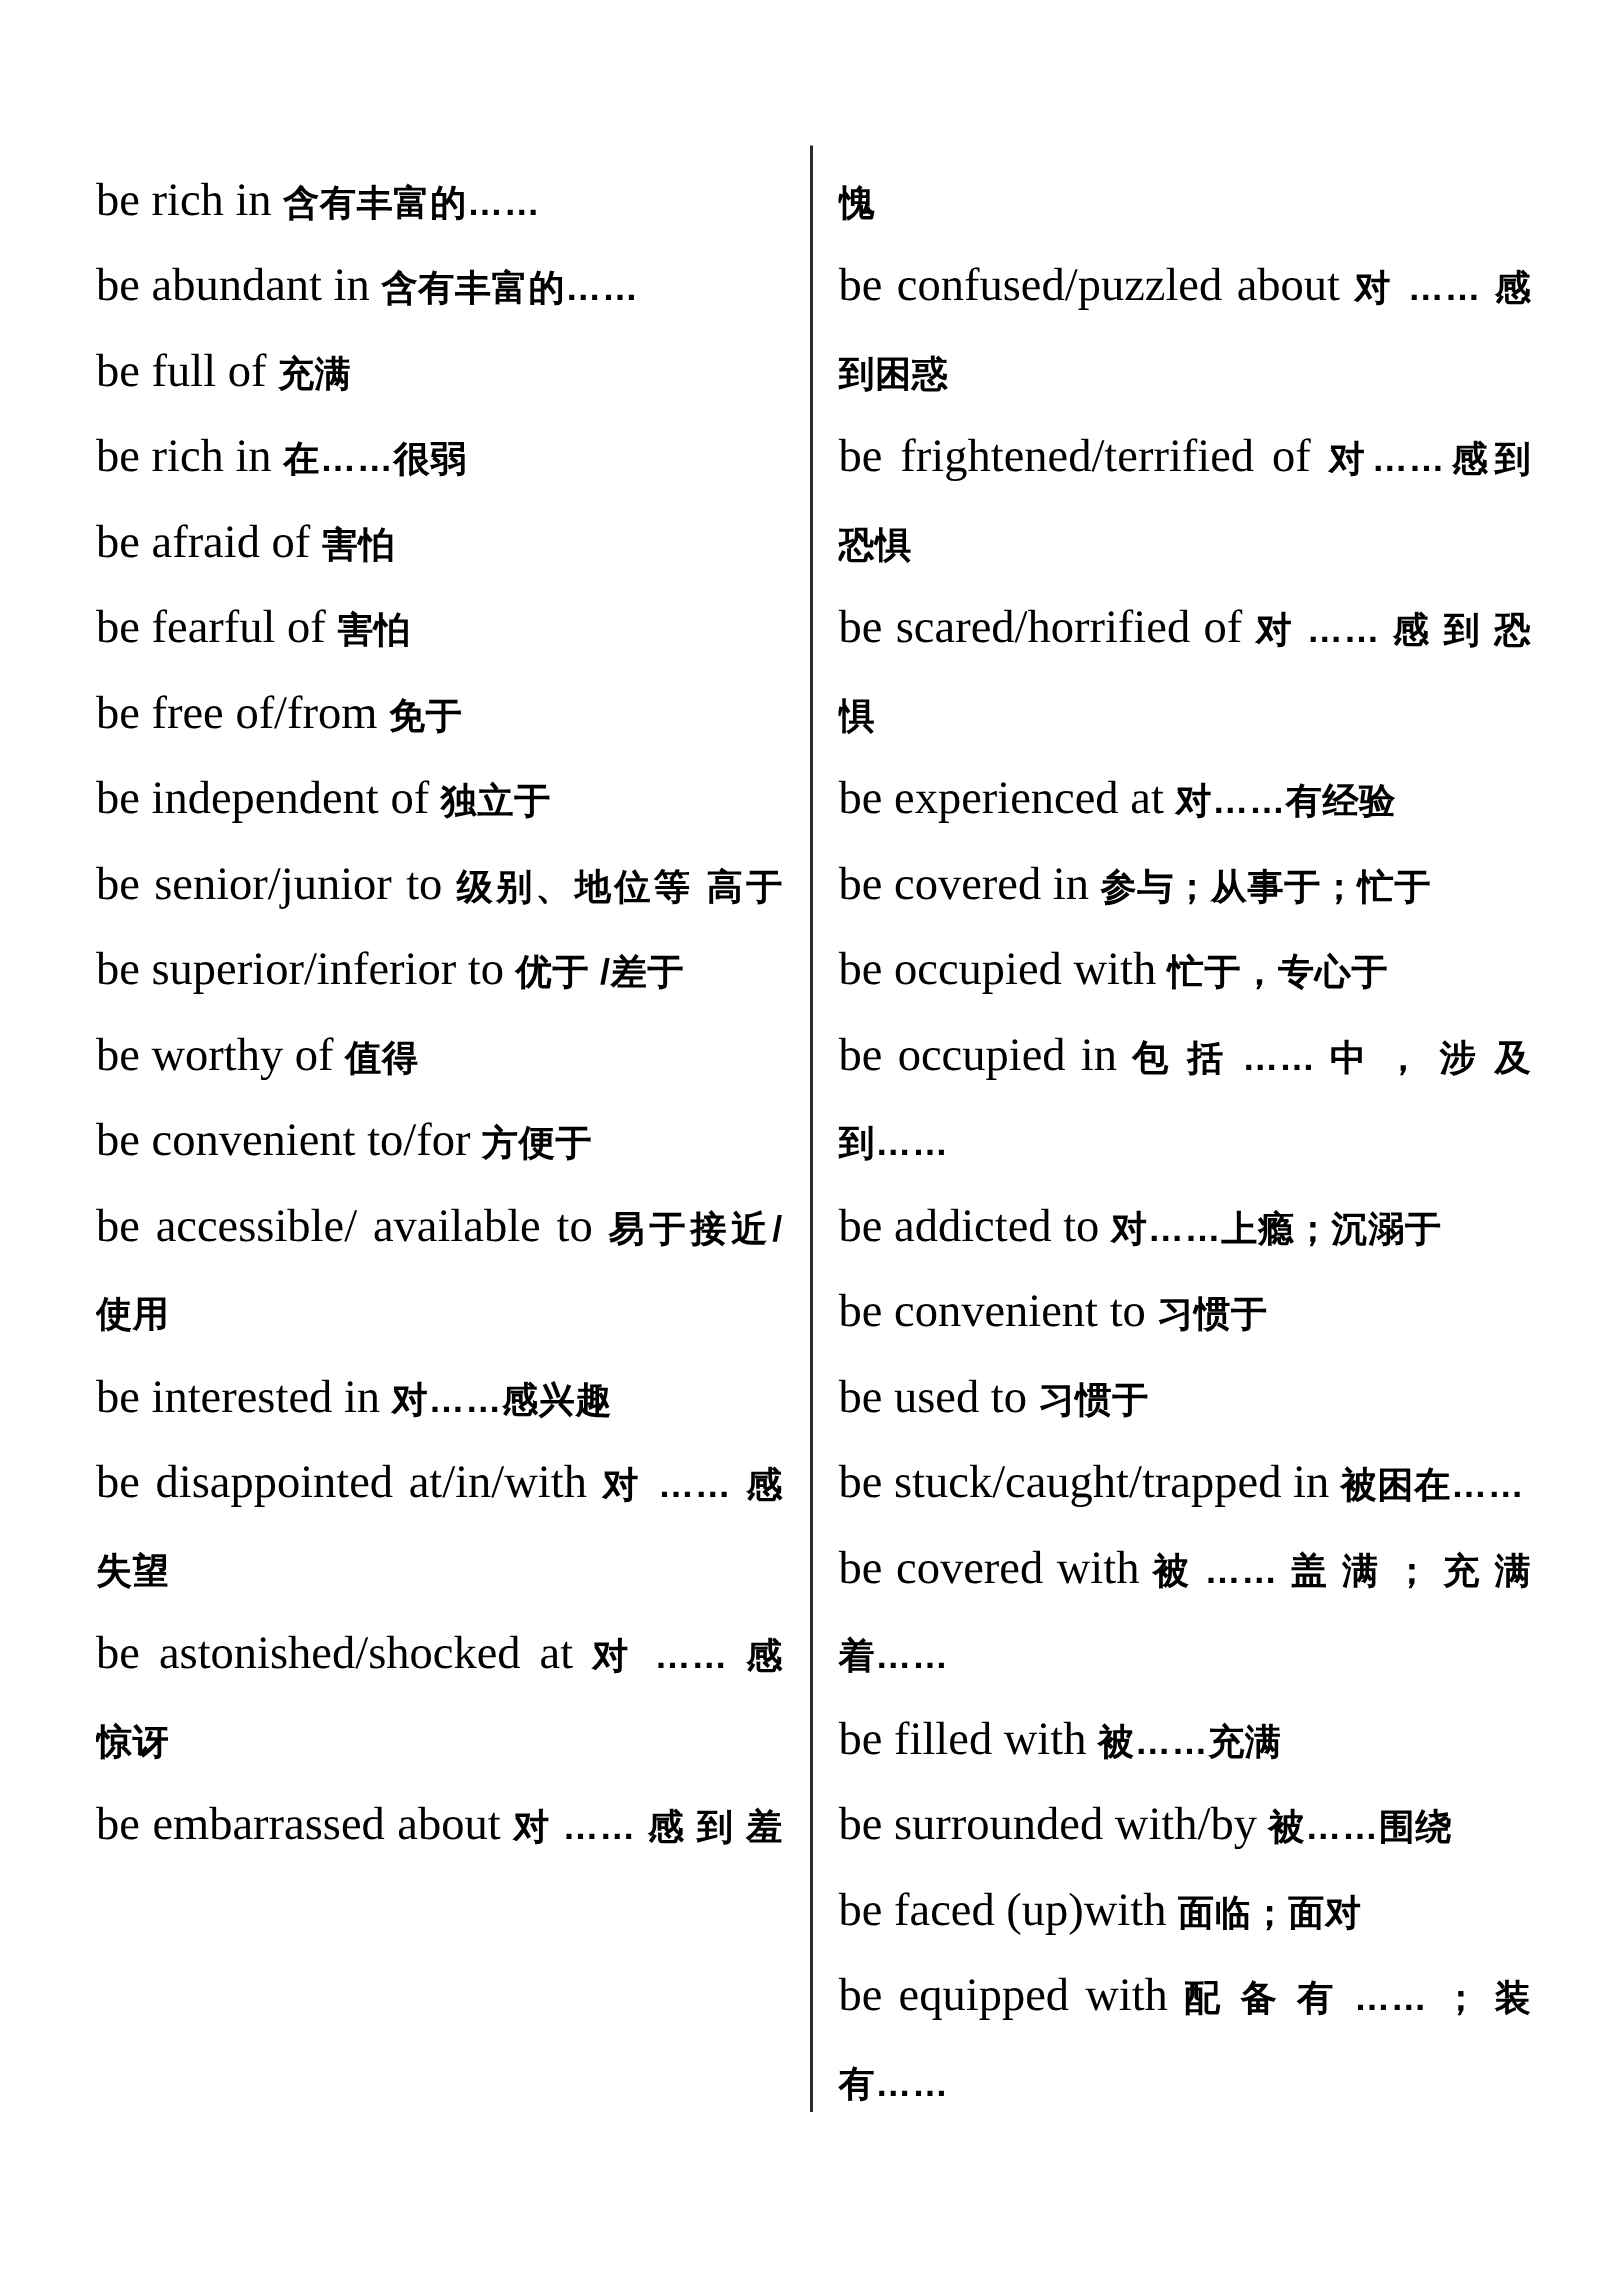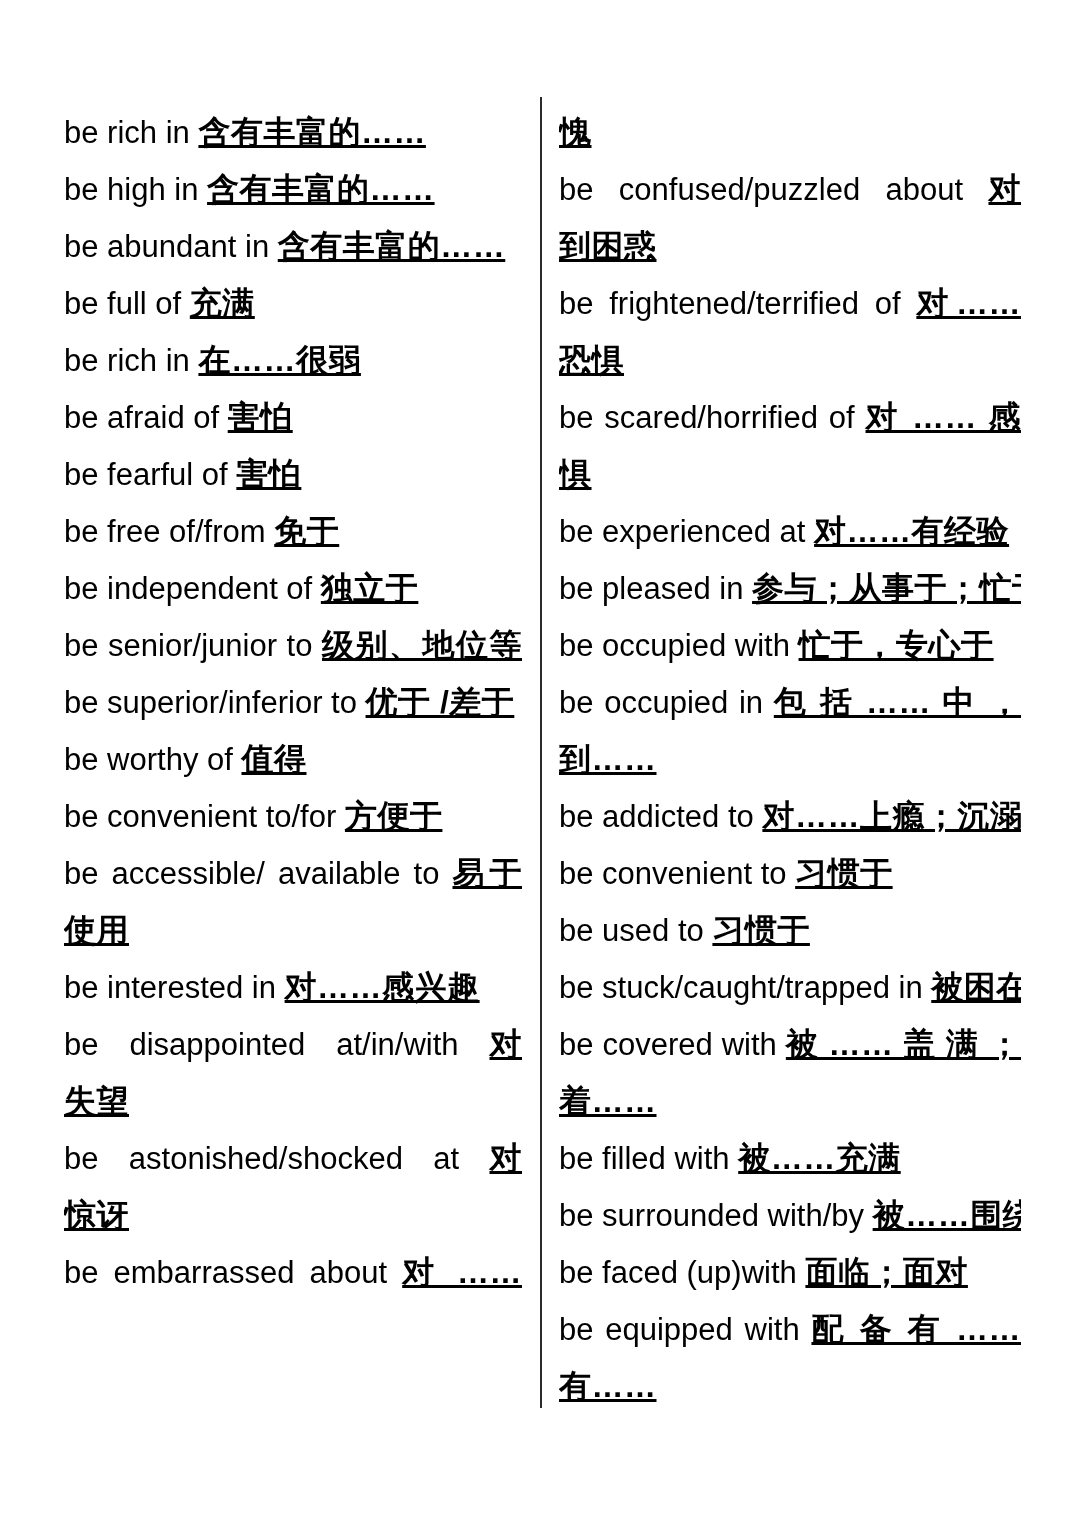--- a/index.html
+++ b/index.html
@@ -15,39 +15,37 @@
   #col-right{left:559px;width:462px;}
   .line{
     height:57px;line-height:57px;font-size:31px;
     white-space:nowrap;overflow:hidden;text-align:left;
   }
   .line.just{
     white-space:normal;
     text-align:justify;
     text-align-last:justify;
   }
-  .en{font-family:Liberation Sans, sans-serif;}
+  .en{font-family:Liberation Serif, serif;}
   .zh{
-    font-weight:700;font-size:32px;
+    font-weight:700;font-size:24px;
     font-family:"Liberation Sans","DejaVu Sans",sans-serif;
     letter-spacing:0.5px;
-    text-decoration:underline;
   }
   .divider{
     position:absolute;left:540px;top:97px;
     width:2px;height:1311px;background:#2b2b2b;
   }
 </style>
 </head>
 <body>
 
 <div class="page">
   <div id="col-left" class="col">
       <div class="line"><span class="en">be rich in </span><span class="zh">含有丰富的……</span></div>
-      <div class="line"><span class="en">be high in </span><span class="zh">含有丰富的……</span></div>
       <div class="line"><span class="en">be abundant in </span><span class="zh">含有丰富的……</span></div>
       <div class="line"><span class="en">be full of </span><span class="zh">充满</span></div>
       <div class="line"><span class="en">be rich in </span><span class="zh">在……很弱</span></div>
       <div class="line"><span class="en">be afraid of </span><span class="zh">害怕</span></div>
       <div class="line"><span class="en">be fearful of </span><span class="zh">害怕</span></div>
       <div class="line"><span class="en">be free of/from </span><span class="zh">免于</span></div>
       <div class="line"><span class="en">be independent of </span><span class="zh">独立于</span></div>
       <div class="line just"><span class="en">be senior/junior to </span><span class="zh">级别、地位等 高于</span></div>
       <div class="line"><span class="en">be superior/inferior to </span><span class="zh">优于 /差于</span></div>
       <div class="line"><span class="en">be worthy of </span><span class="zh">值得</span></div>
@@ -64,21 +62,21 @@
   <div class="divider"></div>
   <div id="col-right" class="col">
       <div class="line"><span class="zh">愧</span></div>
       <div class="line just"><span class="en">be confused/puzzled about </span><span class="zh">对 …… 感</span></div>
       <div class="line"><span class="zh">到困惑</span></div>
       <div class="line just"><span class="en">be frightened/terrified of </span><span class="zh">对……感到</span></div>
       <div class="line"><span class="zh">恐惧</span></div>
       <div class="line just"><span class="en">be scared/horrified of </span><span class="zh">对 …… 感 到 恐</span></div>
       <div class="line"><span class="zh">惧</span></div>
       <div class="line"><span class="en">be experienced at </span><span class="zh">对……有经验</span></div>
-      <div class="line"><span class="en">be pleased in </span><span class="zh">参与；从事于；忙于</span></div>
+      <div class="line"><span class="en">be covered in </span><span class="zh">参与；从事于；忙于</span></div>
       <div class="line"><span class="en">be occupied with </span><span class="zh">忙于，专心于</span></div>
       <div class="line just"><span class="en">be occupied in </span><span class="zh">包 括 …… 中 ， 涉 及</span></div>
       <div class="line"><span class="zh">到……</span></div>
       <div class="line"><span class="en">be addicted to </span><span class="zh">对……上瘾；沉溺于</span></div>
       <div class="line"><span class="en">be convenient to </span><span class="zh">习惯于</span></div>
       <div class="line"><span class="en">be used to </span><span class="zh">习惯于</span></div>
       <div class="line"><span class="en">be stuck/caught/trapped in </span><span class="zh">被困在……</span></div>
       <div class="line just"><span class="en">be covered with </span><span class="zh">被 …… 盖 满 ； 充 满</span></div>
       <div class="line"><span class="zh">着……</span></div>
       <div class="line"><span class="en">be filled with </span><span class="zh">被……充满</span></div>

